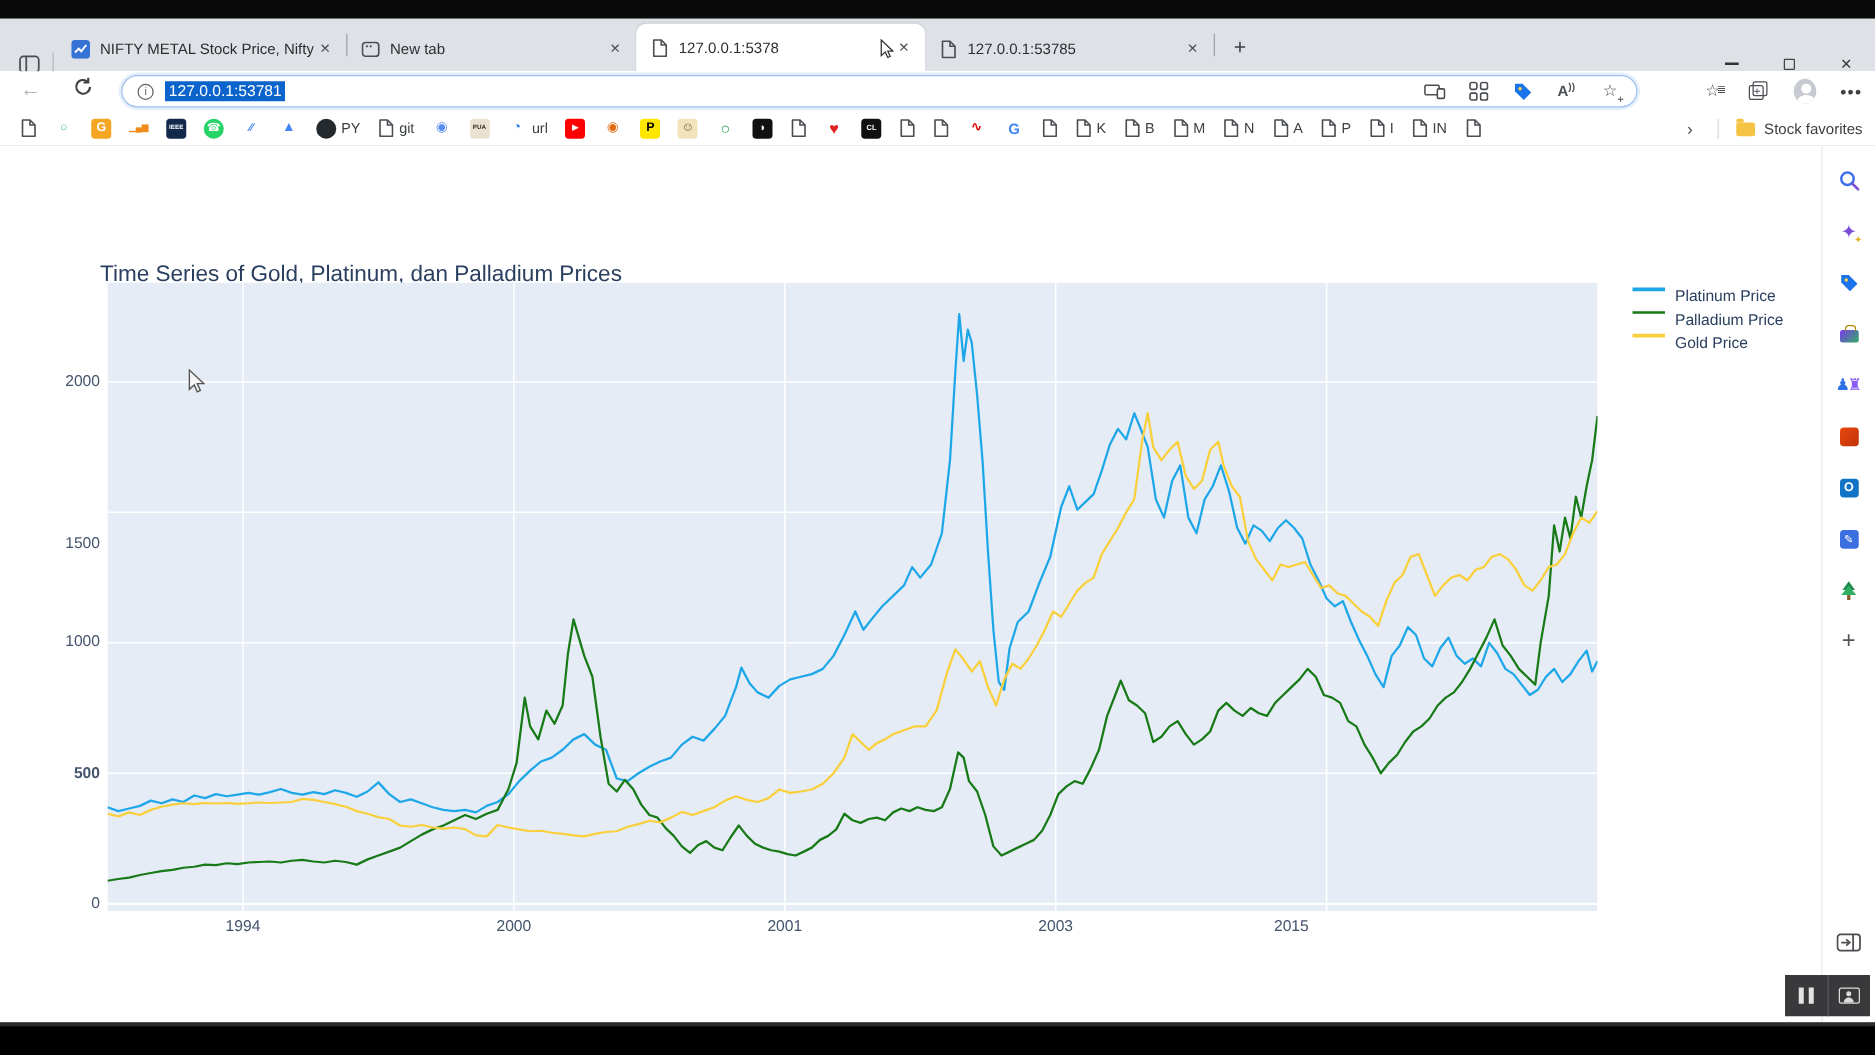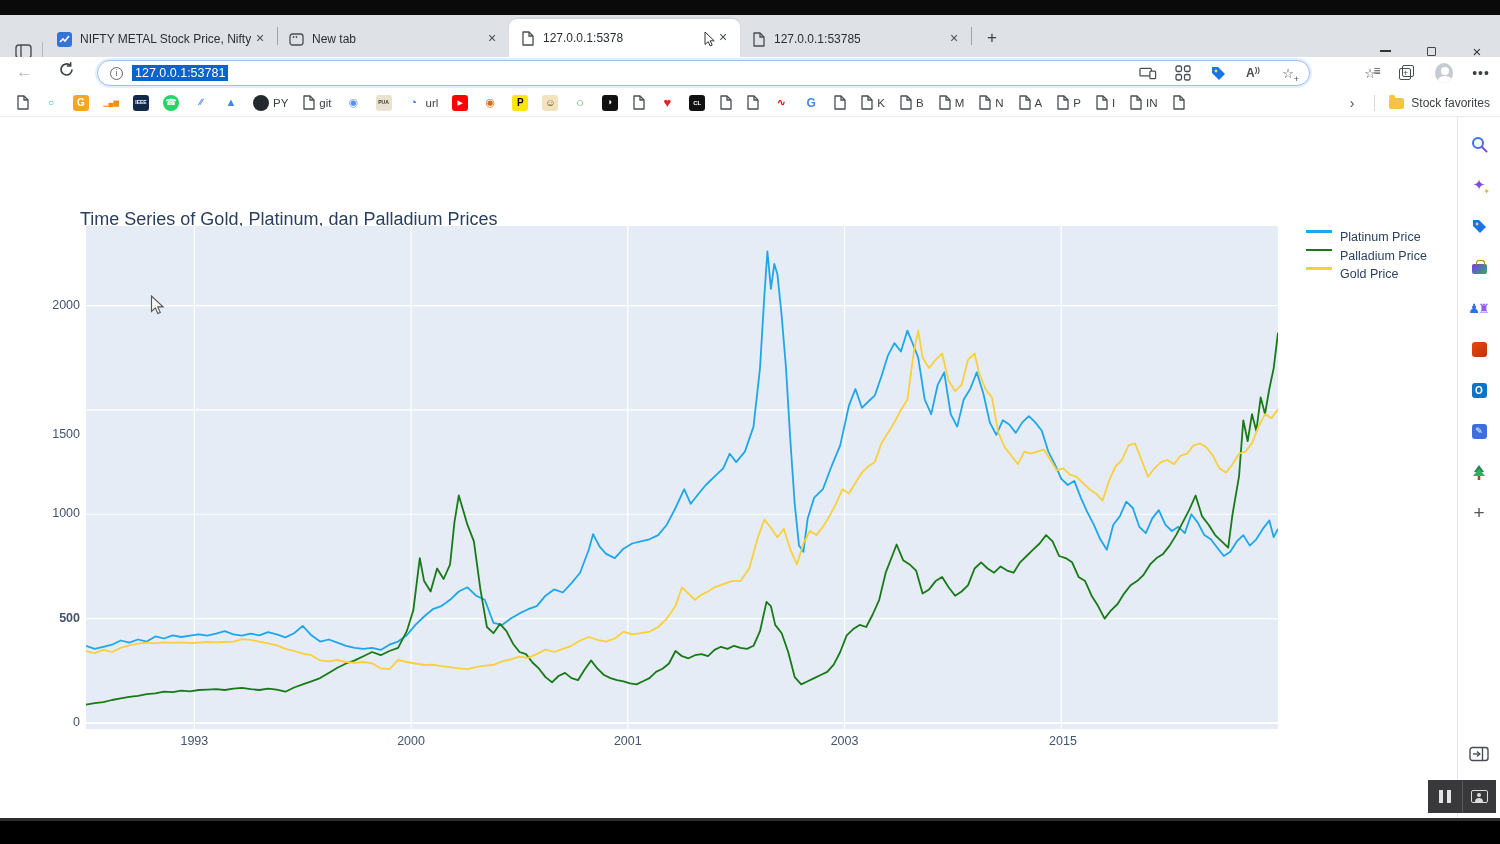--- a/index.html
+++ b/index.html
@@ -426,25 +426,25 @@
         <polyline points="0.0,478.6 8.7,477.2 17.3,476.1 26.0,474.0 34.7,472.4 43.3,470.9 52.0,469.9 60.7,468.2 69.4,467.4 78.0,465.7 86.7,466.1 95.4,464.6 104.0,465.3 112.7,464.0 121.4,463.6 130.0,463.2 138.7,464.0 147.4,462.6 156.0,461.9 164.7,463.2 173.4,464.0 182.1,462.6 190.7,463.6 199.4,465.7 208.1,461.5 216.7,458.4 225.4,455.3 234.1,452.1 242.7,446.9 251.4,441.7 260.1,437.5 268.7,434.4 277.4,430.2 286.1,426.0 294.7,429.2 303.4,425.0 312.1,421.9 320.8,405.2 327.3,384.3 333.8,332.1 338.1,355.1 344.6,365.5 351.1,342.5 357.6,353.0 364.1,338.4 368.4,296.6 372.8,269.5 377.1,284.1 381.4,298.7 387.9,315.4 394.4,363.4 400.9,401.0 407.4,407.2 413.9,397.9 420.5,405.2 427.0,417.7 433.5,426.0 440.0,428.1 446.5,436.5 453.0,442.7 459.5,451.1 466.0,456.3 472.5,450.0 479.0,446.9 485.5,452.1 492.0,454.2 498.5,443.8 505.0,434.4 511.5,442.7 518.0,449.0 524.5,452.1 531.0,454.2 537.5,455.3 544.0,457.3 550.5,458.4 557.0,455.3 563.5,452.1 570.0,445.9 576.5,442.7 583.0,437.5 589.5,425.0 596.0,430.2 602.5,432.3 609.0,429.2 615.5,428.1 622.0,430.2 628.5,423.9 635.0,420.8 641.5,422.9 648.0,419.8 654.5,421.9 661.0,422.9 667.5,419.8 674.0,405.2 680.5,375.9 684.9,380.1 689.2,398.9 695.7,407.2 702.2,426.0 708.7,451.1 715.2,458.4 721.7,455.3 728.2,452.1 734.7,449.0 741.2,445.9 747.7,438.6 754.2,426.0 760.7,409.3 767.2,403.1 773.7,398.9 780.2,401.0 786.7,388.5 793.2,373.8 799.7,346.7 806.2,330.0 810.6,318.5 817.1,334.2 823.6,338.4 830.1,344.6 836.6,367.6 843.1,363.4 849.6,355.1 856.1,350.9 862.6,361.3 869.1,369.7 875.6,365.5 882.1,359.2 888.6,342.5 895.1,336.3 901.6,342.5 908.1,346.7 914.6,340.4 921.1,344.6 927.6,346.7 934.1,336.3 940.6,330.0 947.1,323.7 953.6,317.5 960.1,309.1 966.6,315.4 973.1,330.0 979.6,332.1 986.1,336.3 992.6,350.9 999.1,355.1 1005.6,369.7 1012.1,380.1 1018.6,392.6 1025.1,384.3 1031.6,378.0 1038.1,367.6 1044.6,359.2 1051.1,355.1 1057.6,348.8 1064.1,338.4 1070.6,332.1 1077.1,327.9 1083.6,319.6 1090.1,309.1 1096.6,296.6 1103.1,284.1 1109.6,269.5 1116.1,290.4 1122.6,298.7 1129.1,309.1 1135.7,315.4 1142.2,321.7 1146.5,288.3 1153.0,250.7 1157.3,194.3 1161.7,215.2 1166.0,188.1 1170.3,204.8 1174.7,171.4 1179.0,188.1 1183.3,163.0 1187.7,142.1 1192.0,106.7" fill="none" stroke="#177a17" stroke-width="1.8" stroke-linejoin="round"></polyline>
         <polyline points="0.0,425.0 8.7,427.1 17.3,423.9 26.0,426.0 34.7,421.9 43.3,419.4 52.0,417.7 60.7,416.6 69.4,417.3 78.0,416.4 86.7,416.8 95.4,416.4 104.0,417.1 112.7,416.6 121.4,416.0 130.0,416.4 138.7,416.0 147.4,415.6 156.0,413.1 164.7,413.9 173.4,415.6 182.1,417.3 190.7,419.4 199.4,422.9 208.1,425.0 216.7,427.7 225.4,429.2 234.1,434.4 242.7,435.4 251.4,434.0 260.1,436.0 268.7,436.9 277.4,436.0 286.1,437.3 294.7,442.3 303.4,443.1 312.1,434.0 320.8,436.0 329.4,437.5 338.1,439.0 346.8,438.6 355.4,440.2 364.1,441.1 372.8,442.3 381.4,443.1 390.1,441.1 398.8,439.6 407.4,439.0 416.1,435.4 424.8,433.3 433.5,430.6 442.1,431.9 450.8,428.1 459.5,423.5 468.1,426.0 476.8,422.9 485.5,419.8 494.1,414.5 502.8,411.0 511.5,413.9 520.1,415.6 528.8,412.5 537.5,405.6 546.2,408.3 554.8,407.2 563.5,405.6 572.2,401.0 580.8,392.6 589.5,380.1 596.0,361.3 602.5,367.6 609.0,373.8 615.5,368.6 622.0,365.5 628.5,361.3 637.2,358.2 645.8,355.1 654.5,355.1 663.2,342.5 671.9,311.2 678.4,293.5 684.9,301.8 691.4,311.2 697.9,302.9 704.4,323.7 710.9,338.4 717.4,317.5 723.9,305.0 730.4,309.1 736.9,300.8 743.4,290.4 749.9,277.8 756.4,263.2 762.9,267.4 769.4,257.0 775.9,246.5 782.4,240.3 788.9,236.1 795.4,217.3 801.9,206.9 808.4,196.4 814.9,183.9 821.4,173.5 827.9,125.5 832.2,104.6 836.6,131.7 843.1,142.1 849.6,133.8 856.1,127.5 862.6,154.7 869.1,165.1 875.6,158.8 882.1,133.8 888.6,127.5 892.9,146.3 899.4,163.0 905.9,171.4 912.4,206.9 918.9,221.5 925.4,229.8 931.9,238.2 938.4,225.6 944.9,227.7 951.4,225.6 957.9,223.6 964.4,234.0 970.9,244.4 977.4,242.3 983.9,248.6 990.4,250.7 996.9,257.0 1003.4,263.2 1009.9,267.4 1016.5,274.7 1023.0,254.9 1029.5,240.3 1036.0,234.0 1042.5,219.4 1049.0,217.3 1055.5,234.0 1062.0,250.7 1068.5,242.3 1075.0,236.1 1081.5,234.0 1088.0,238.2 1094.5,229.8 1101.0,227.7 1107.5,219.4 1114.0,217.3 1120.5,221.5 1127.0,229.8 1133.5,242.3 1140.0,246.5 1146.5,238.2 1153.0,227.7 1159.5,225.6 1166.0,217.3 1172.5,200.6 1179.0,188.1 1185.5,192.2 1192.0,182.9" fill="none" stroke="#f9d03c" stroke-width="1.8" stroke-linejoin="round"></polyline>
       </svg>
   </div>
   <div id="chart-ticks">
       <div class="ytick" style="left: 40px; top: 598px;">0</div>
       <div class="ytick" style="left: 40px; top: 493.632px; font-weight: bold;">500</div>
       <div class="ytick" style="left: 40px; top: 389.264px;">1000</div>
       <div class="ytick" style="left: 40px; top: 284.896px; margin-top: 25px;">1500</div>
       <div class="ytick" style="left: 40px; top: 180.528px;">2000</div>
-      <div class="xtick" style="left: 172.364px;">1993</div>
+      <div class="xtick" style="left: 172.364px;">1994</div>
       <div class="xtick" style="left: 389.091px;">2000</div>
       <div class="xtick" style="left: 605.818px;">2001</div>
       <div class="xtick" style="left: 822.545px;">2003</div>
-      <div class="xtick" style="left: 1041px;">2015</div>
+      <div class="xtick" style="left: 1003px; text-align: right;">2015</div>
     </div>
   <div id="legend">
       <div class="legend-row">
         <span class="legend-swatch" style="background: rgb(30, 167, 232);"></span>
         <span class="legend-label">Platinum Price</span>
       </div>
       <div class="legend-row">
         <span class="legend-swatch" style="background: rgb(23, 122, 23);"></span>
         <span class="legend-label">Palladium Price</span>
       </div>

